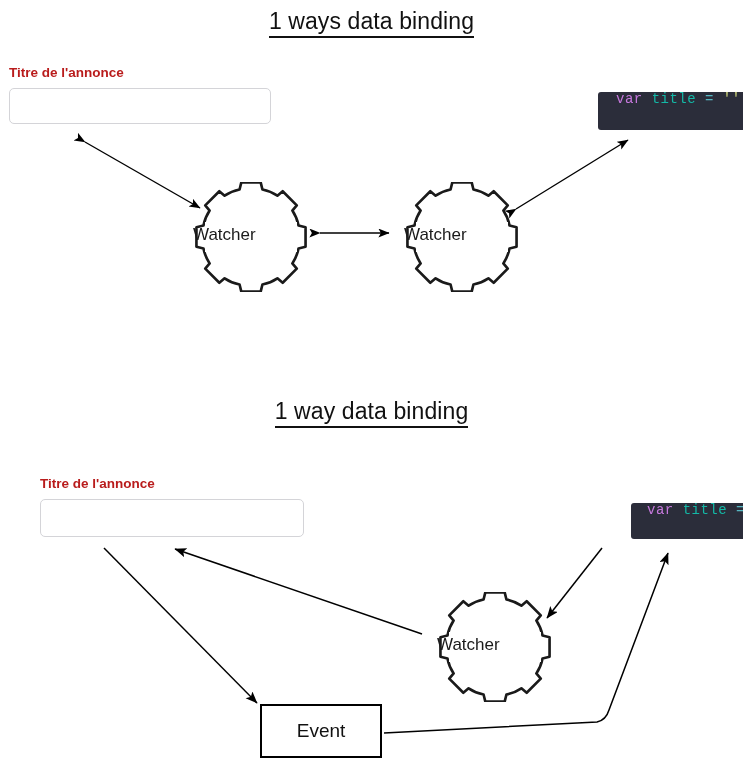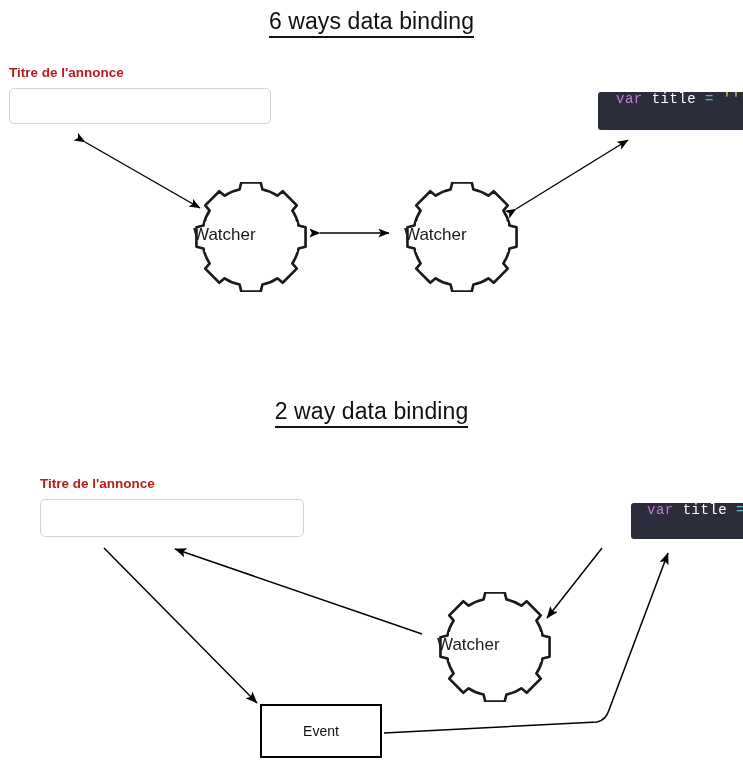--- a/index.html
+++ b/index.html
@@ -72,21 +72,21 @@
     font-family: "Liberation Mono", monospace;
     font-size: 14px;
     line-height: 1;
     display: flex;
     align-items: flex-start;
     white-space: pre;
     letter-spacing: 0.5px;
     margin-left: 47px;
   }
   .tok-kw  { color: #c678dd; }
-  .tok-var { color: #ffffff; }
+  .tok-var { color: #14b8a6; }
   .tok-op  { color: #56b6c2; }
   .tok-str { color: #cbd17a; }
   .tok-semi{ color: #56b6c2; }
   .caret {
     display: inline-block;
     width: 2px;
     height: 17px;
     background: #528bff;
     margin-left: 1px;
     vertical-align: middle;
@@ -106,31 +106,31 @@
   }
 
   .event-box {
     position: absolute;
     box-sizing: border-box;
     background: #ffffff;
     border: 2px solid #000000;
     display: flex;
     align-items: center;
     justify-content: center;
-    font-size: 14px;
+    font-size: 19px;
     color: #111111;
   }
 </style>
 </head>
 <body>
 
 <div class="canvas">
 
   <div class="section-title" id="title-2ways">
-    <span class="ul">6 ways data binding</span>
+    <span class="ul">1 ways data binding</span>
   </div>
 
   <div class="field-label" style="left:9px; top:65px;">Titre de l'annonce</div>
 
   <input class="text-input" type="text" id="input-two-way" style="left: 9px; top: 88px; width: 262px; height: 36px;" placeholder="">
 
   <div class="code-block" style="left:551px; top:92px; width:157px; height:38px; padding-left:18px;">
     <span class="tok-kw">var</span><span> </span><span class="tok-var">title</span><span> </span><span class="tok-op">=</span><span> </span><span class="tok-str">''</span><span class="tok-semi">;</span><span class="caret"></span>
   </div>
 
@@ -158,21 +158,21 @@
                  A 46 46 0 0 1 -30 57 L -36 62 L -52 46 L -47 40 A 46 46 0 0 1 -54 23
                  L -62 21 L -62 -1 L -54 -3 A 46 46 0 0 1 -47 -20 L -52 -26 L -36 -42
                  L -30 -37 A 46 46 0 0 1 -13 -44 Z" fill="#ffffff" stroke="#1a1a1a" stroke-width="3" stroke-linejoin="round" transform="scale(0.88) translate(0,-10)"></path>
         <rect x="-46" y="-15" width="92" height="30" fill="#ffffff" stroke="none"></rect>
       </g>
     </svg>
     <div class="gear-label" style="top:43px;">Watcher</div>
   </div>
 
   <div class="section-title" id="title-1way">
-    <span class="ul">2 way data binding</span>
+    <span class="ul">1 way data binding</span>
   </div>
 
   <div class="field-label" style="left:40px; top:476px;">Titre de l'annonce</div>
 
   <input class="text-input" type="text" id="input-one-way" style="left: 40px; top: 499px; width: 264px; height: 38px;" placeholder="">
 
   <div class="code-block" style="left:584px; top:503px; width:159px; height:36px; padding-left:16px;">
     <span class="tok-kw">var</span><span> </span><span class="tok-var">title</span><span> </span><span class="tok-op">=</span><span> </span><span class="tok-str">''</span><span class="tok-semi">;</span><span class="caret"></span>
   </div>
 

